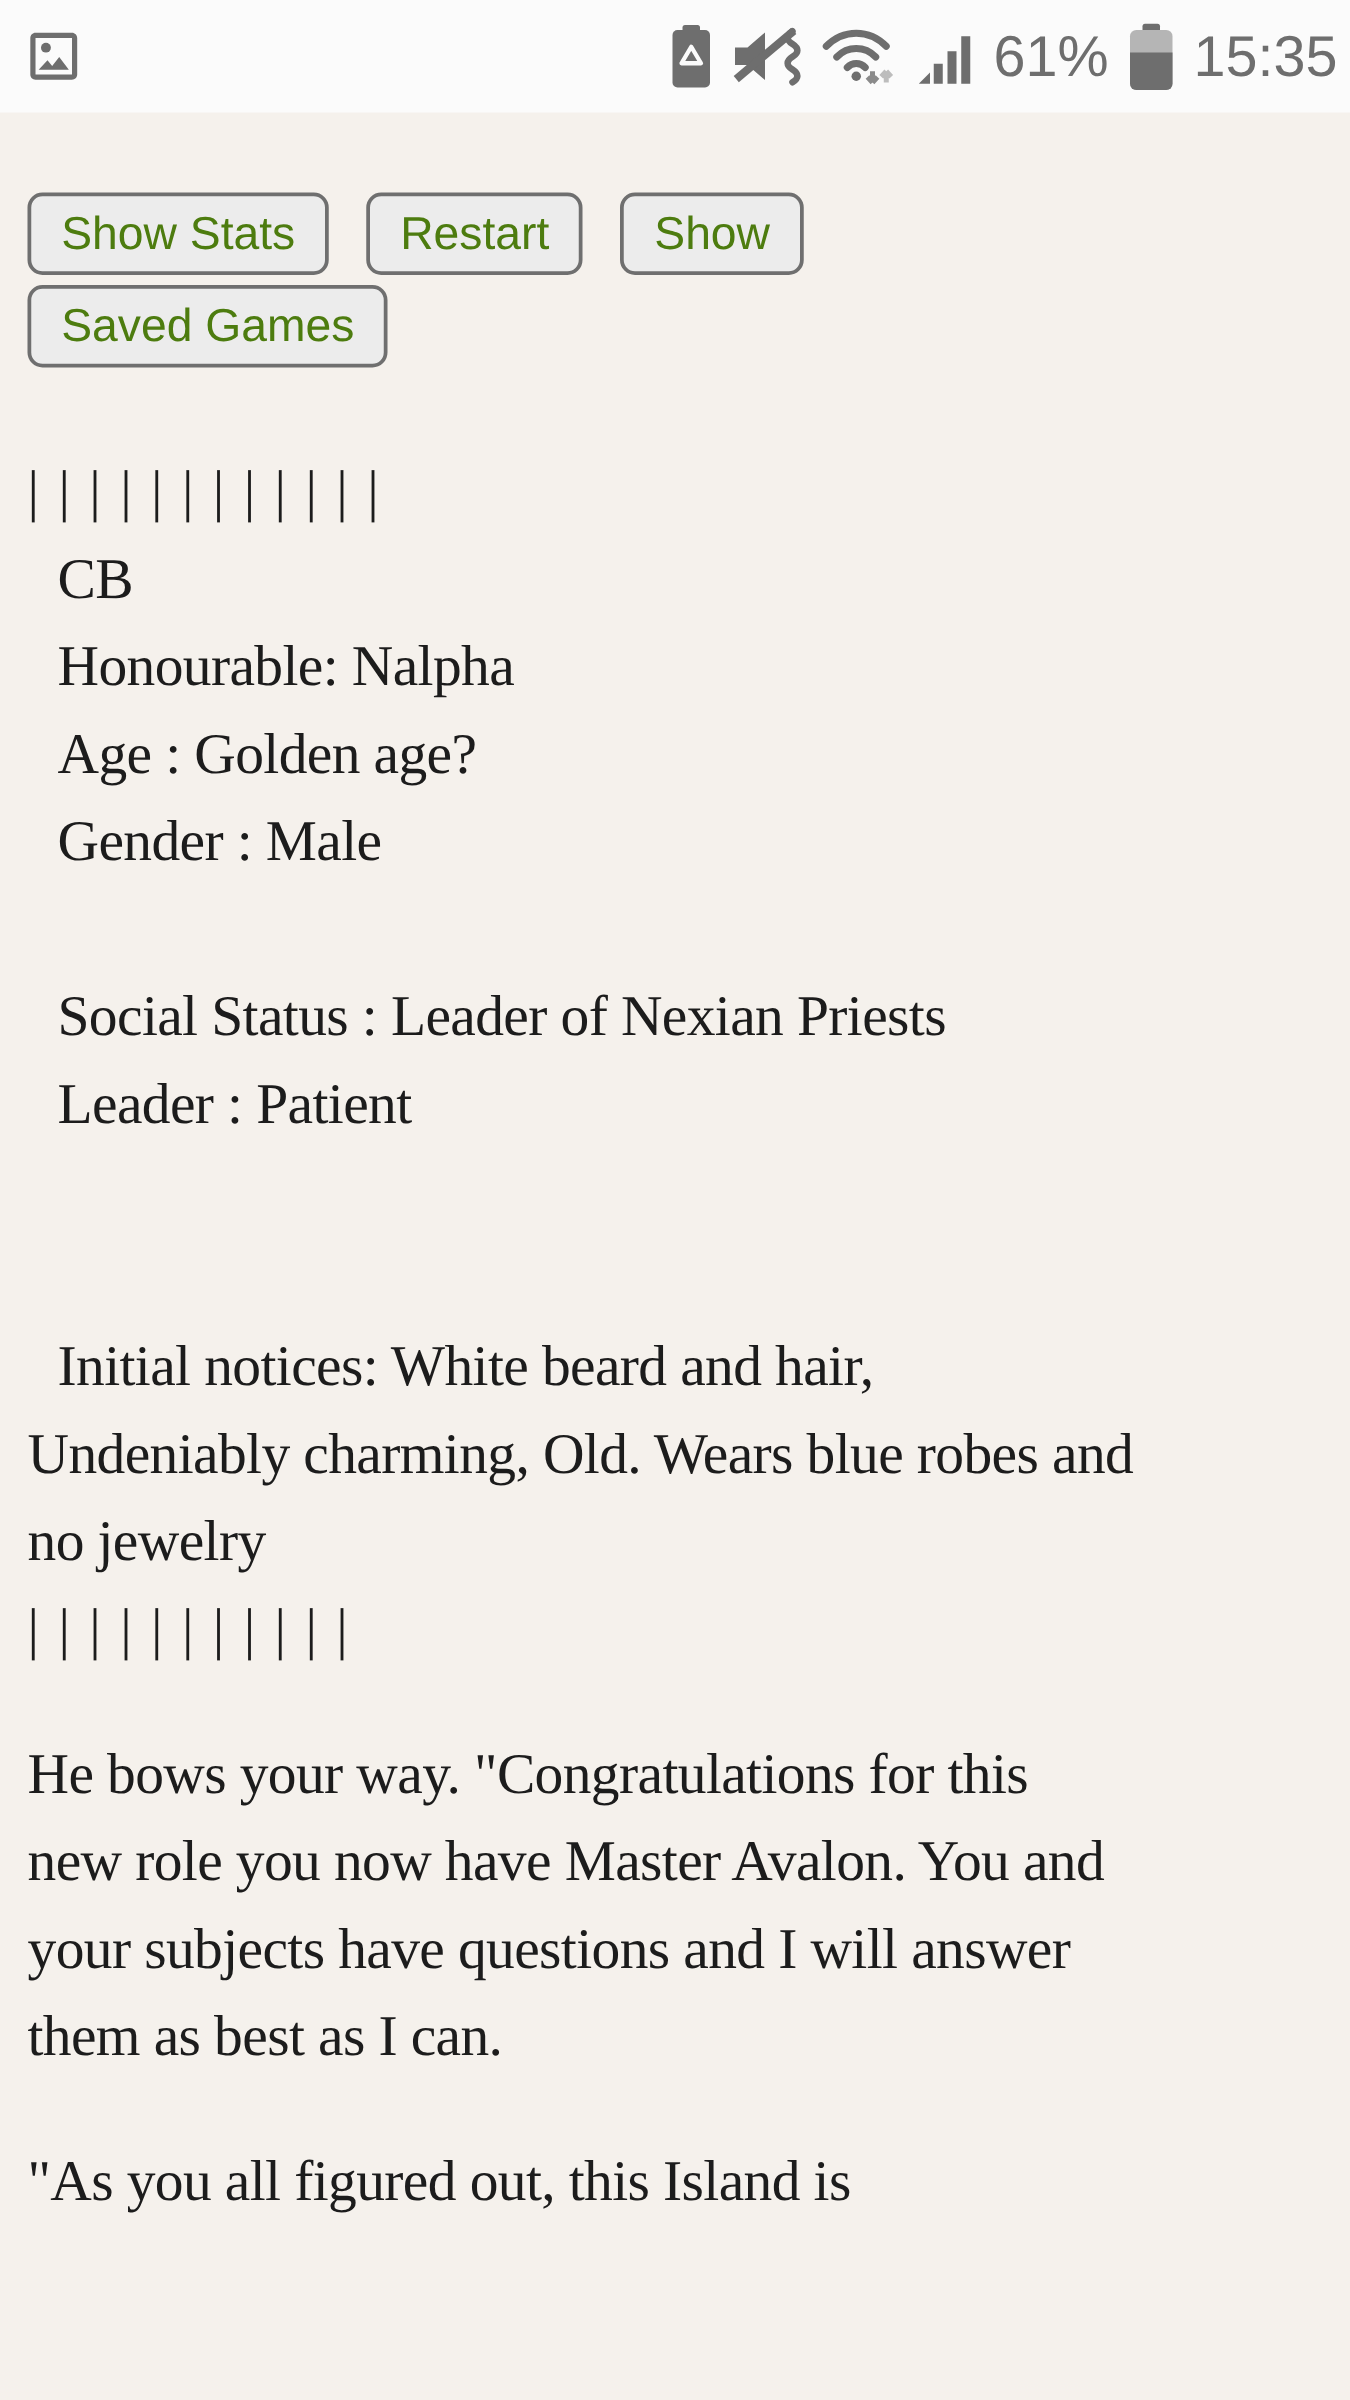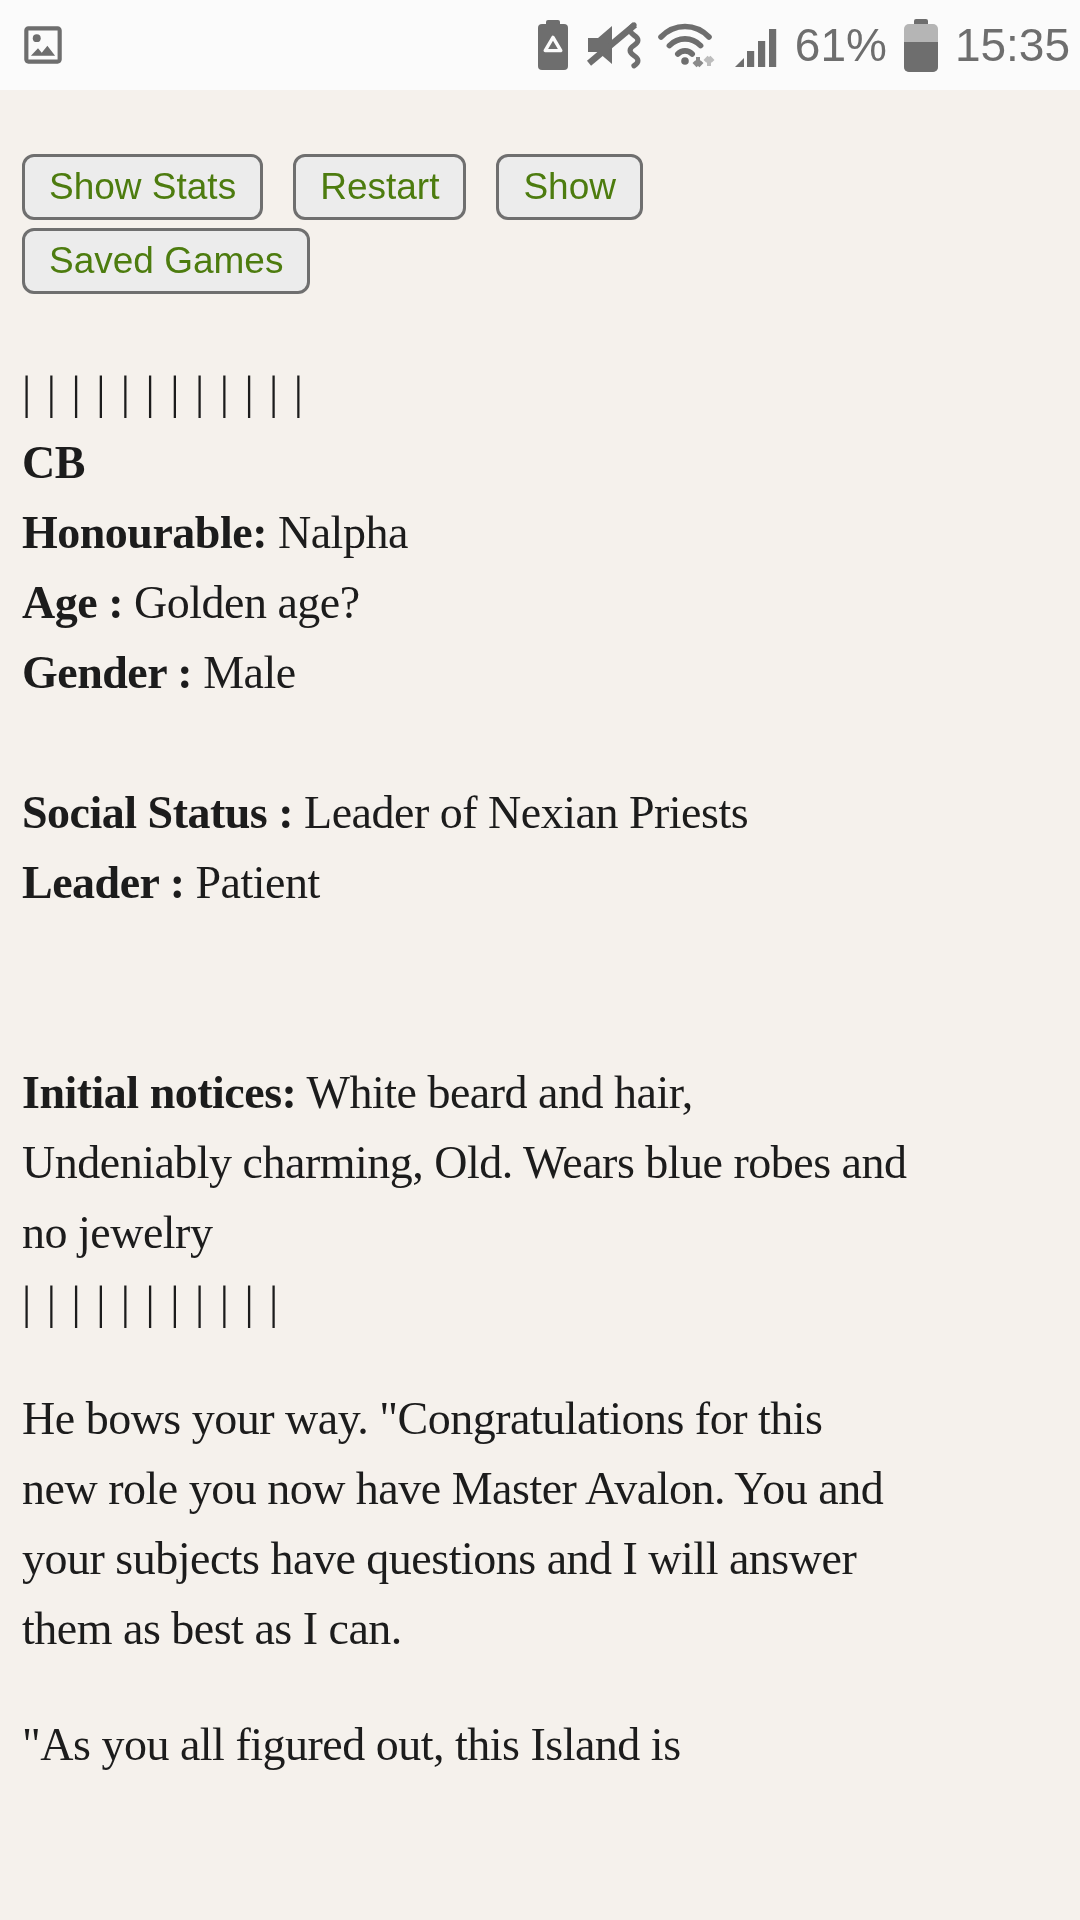--- a/index.html
+++ b/index.html
@@ -60,21 +60,21 @@
     display:inline-block;
     cursor:pointer;
   }
   .sheet{
     margin-top:56px;
     max-width:885px;
     font-size:46px;
     line-height:70px;
     letter-spacing:-0.5px;
   }
-  .sheet b{font-weight:bold;}
+  .sheet b{font-weight:normal;margin-left:24px;}
   .divider{white-space:nowrap;word-spacing:5px;}
   .story{
     max-width:885px;
     font-size:46px;
     line-height:70px;
     letter-spacing:-0.5px;
   }
   .story p{margin-top:46px;}
 </style>
 </head>

